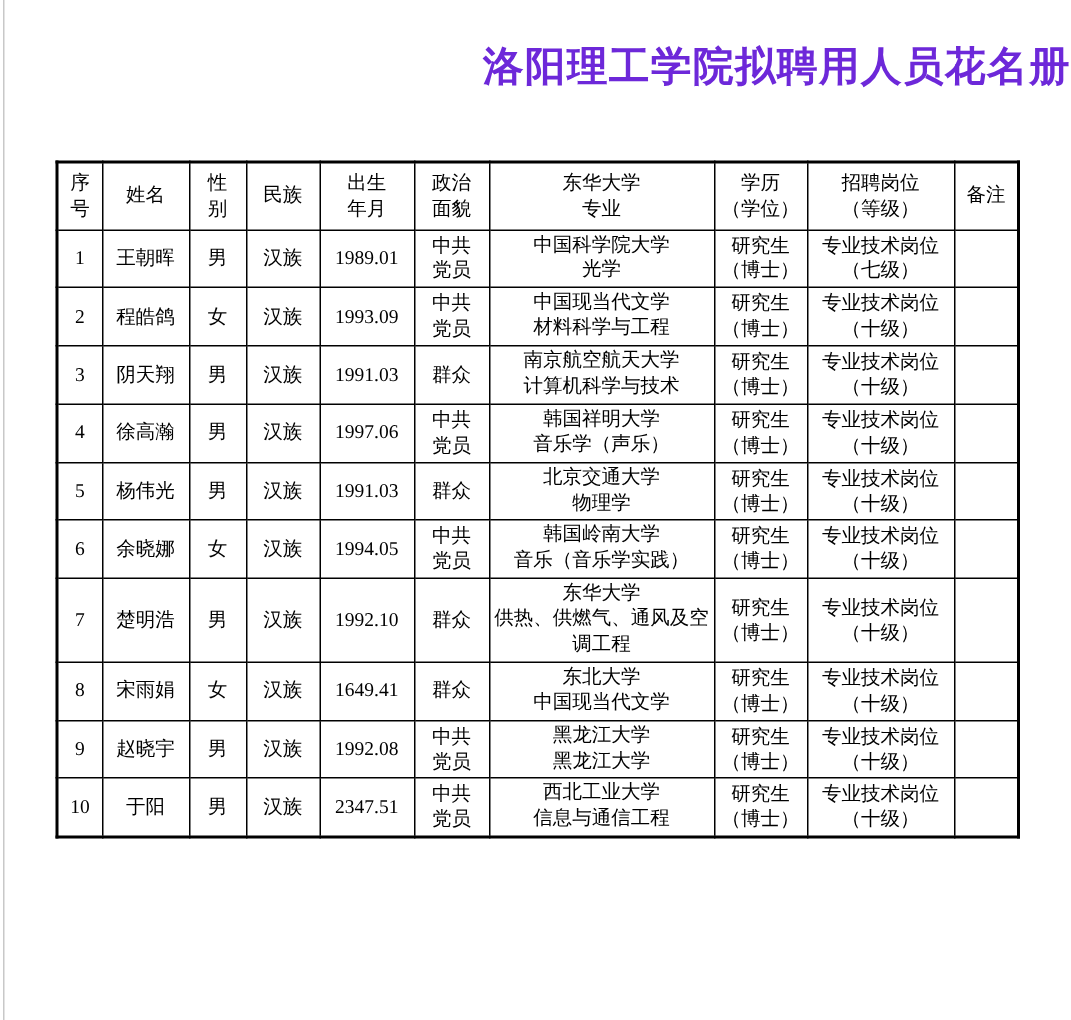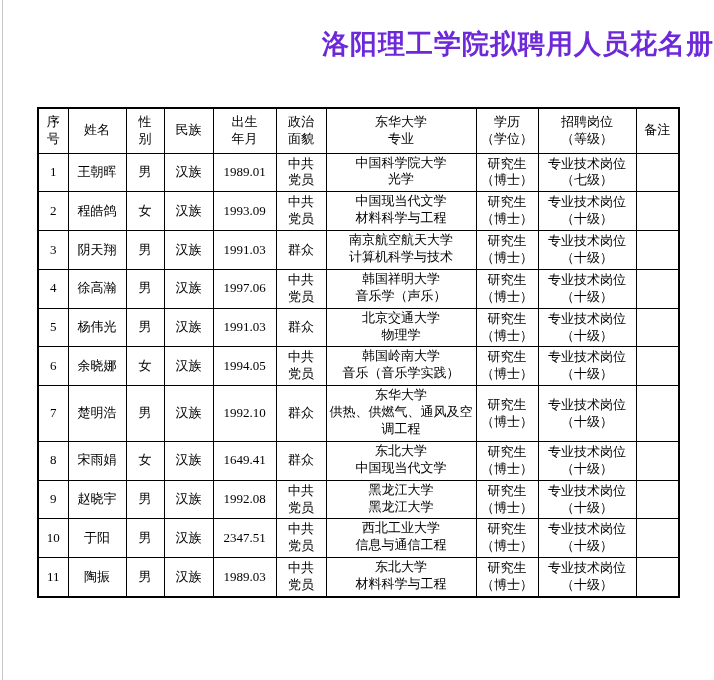--- a/index.html
+++ b/index.html
@@ -238,29 +238,14 @@
         <td>2347.51</td>
         <td>中共
 党员</td>
         <td><div>西北工业大学</div><div>信息与通信工程</div></td>
         <td>研究生
 （博士）</td>
         <td>专业技术岗位
 （十级）</td>
         <td></td>
       </tr>
-      <tr>
-        <td>11</td>
-        <td>陶振</td>
-        <td>男</td>
-        <td>汉族</td>
-        <td>1989.03</td>
-        <td>中共
-党员</td>
-        <td><div>东北大学</div><div>材料科学与工程</div></td>
-        <td>研究生
-（博士）</td>
-        <td>专业技术岗位
-（十级）</td>
-        <td></td>
-      </tr>
     </tbody>
 </table>
 
 </body></html>

